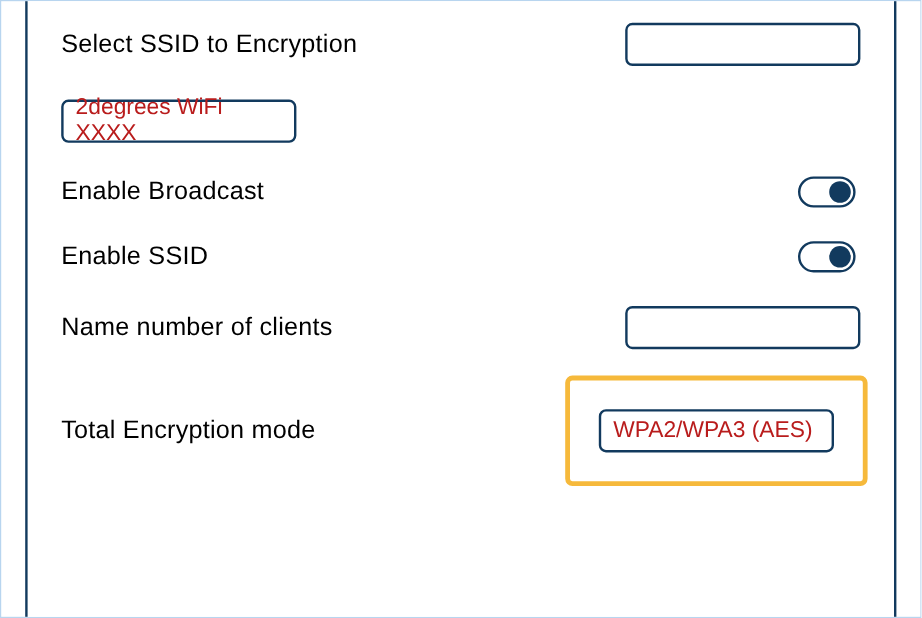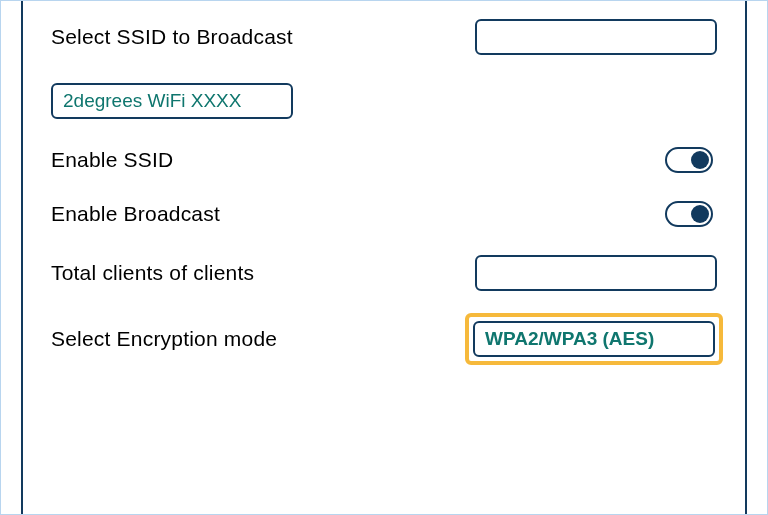--- a/index.html
+++ b/index.html
@@ -40,28 +40,28 @@
     margin-bottom: 28px;
   }
 
   .label {
     font-size: 21px;
     font-weight: 400;
     letter-spacing: 0.2px;
   }
 
   .field {
-    width: 242px;
+    width: 196px;
     height: 36px;
     border: 2px solid #123a5e;
     border-radius: 6px;
     font-size: 19px;
     padding: 0 10px;
     background: #fff;
-    color: #0f766e;
+    color: #b91c1c;
     display: flex;
     align-items: center;
     font-family: inherit;
   }
 
   .toggle {
     width: 48px;
     height: 26px;
     border: 2px solid #123a5e;
     border-radius: 20px;
@@ -80,63 +80,62 @@
   }
   .toggle.on .knob { right: 2px; }
 
   .dots {
     font-size: 21px;
     letter-spacing: 3px;
     line-height: 1;
   }
 
   .highlight-wrap {
-    padding: 4px;
+    padding: 24px;
     margin: -6px;
     border: 4px solid #f6b93b;
     border-radius: 6px;
-    font-weight: bold;
   }
 </style>
 </head>
 <body>
 
 <div class="outer">
   <div class="inner">
 
     <div class="row">
-      <span class="label">Select SSID to Broadcast</span>
+      <span class="label">Select SSID to Encryption</span>
       <div class="field"></div>
     </div>
 
     <div class="row">
       <div class="field">2degrees WiFi XXXX</div>
+    </div>
+
+    <div class="row">
+      <span class="label">Enable Broadcast</span>
+      <div class="toggle on">
+        <div class="knob"></div>
+      </div>
     </div>
 
     <div class="row">
       <span class="label">Enable SSID</span>
       <div class="toggle on">
         <div class="knob"></div>
       </div>
     </div>
 
     <div class="row">
-      <span class="label">Enable Broadcast</span>
-      <div class="toggle on">
-        <div class="knob"></div>
-      </div>
-    </div>
-
-    <div class="row">
-      <span class="label">Total clients of clients</span>
+      <span class="label">Name number of clients</span>
       <div class="field"></div>
     </div>
 
     <div class="row">
-      <span class="label">Select Encryption mode</span>
+      <span class="label">Total Encryption mode</span>
       <div class="highlight-wrap">
         <div class="field">WPA2/WPA3 (AES)</div>
       </div>
     </div>
 
 
   </div>
 </div>
 
 </body></html>

